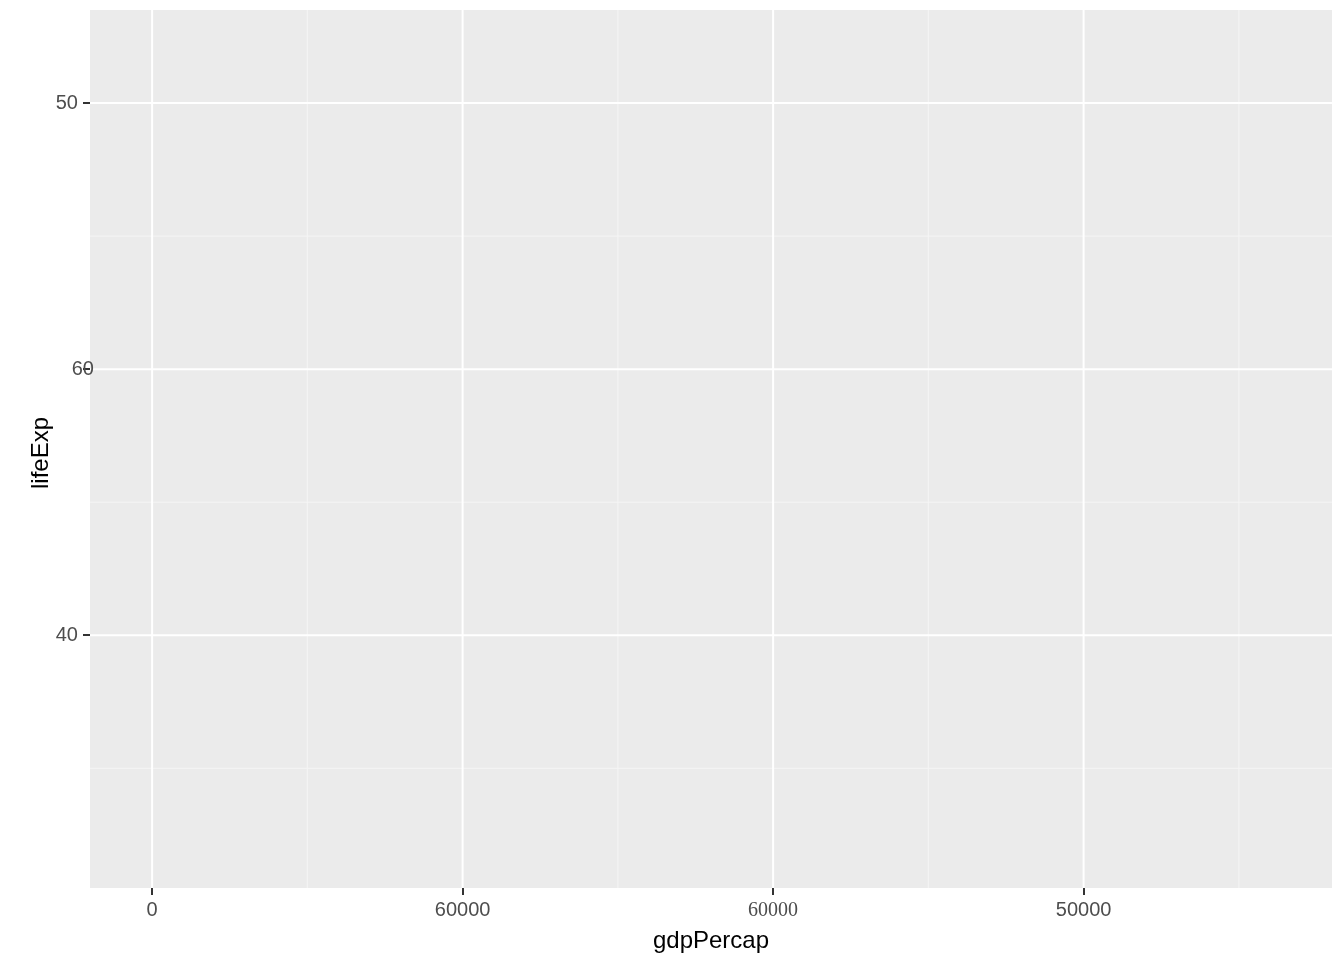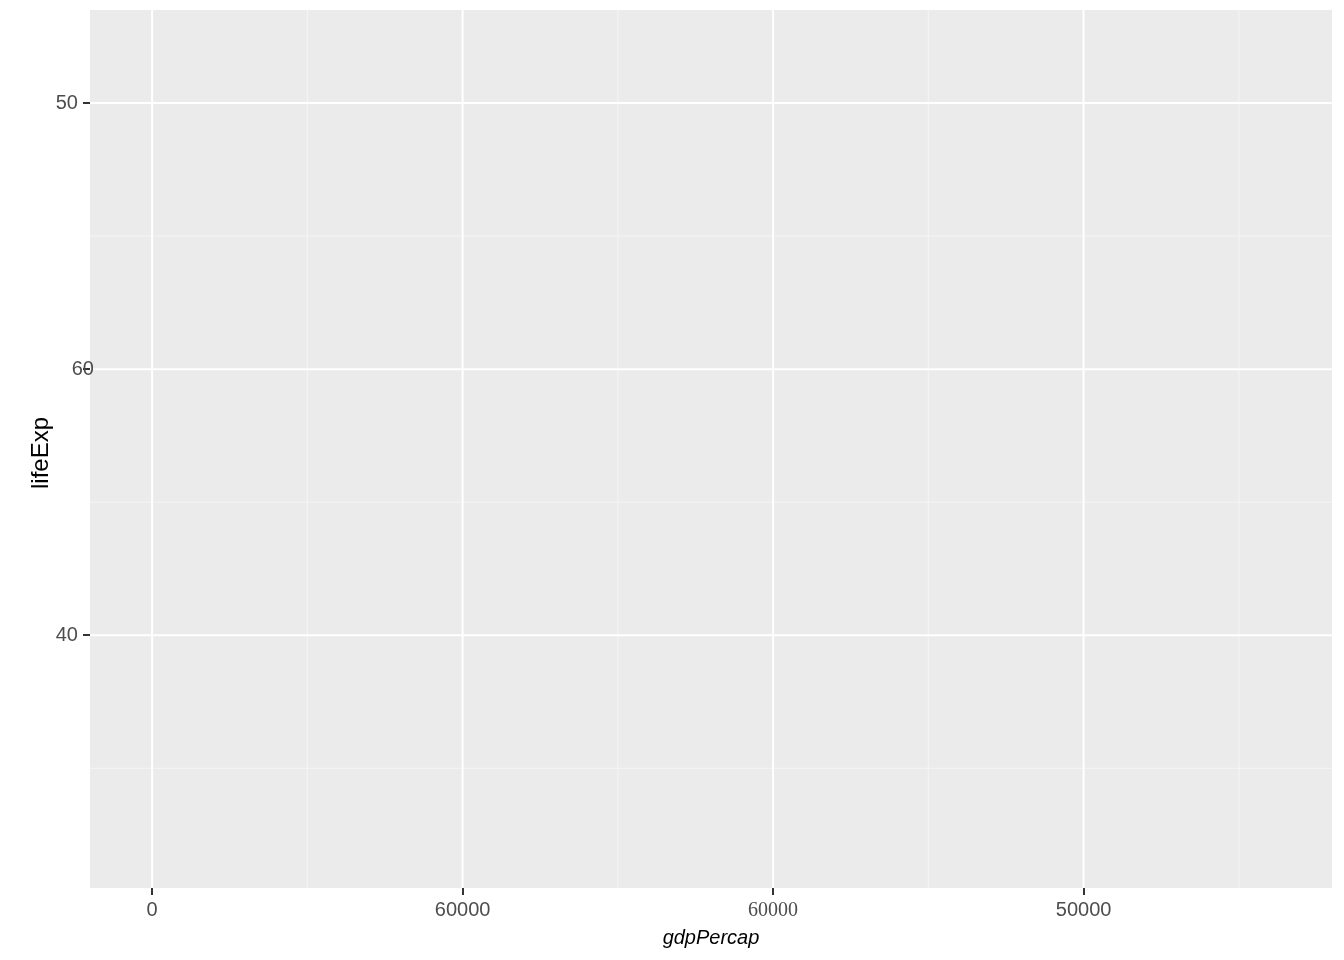--- a/index.html
+++ b/index.html
@@ -22,24 +22,23 @@
   }
   .ylabel {
     position: absolute;
     transform-origin: left top;
     transform: rotate(-90deg);
     font-size: 24px;
     color: #000;
   }
   .xlabel {
     position: absolute;
-    font-size: 20px;
+    font-size: 24px;
     color: #000;
     text-align: center;
-    font-style: italic;
   }
   .tick-label-y {
     position: absolute;
     font-size: 20px;
     color: #4d4d4d;
     text-align: right;
   }
   .tick-label-x {
     position: absolute;
     font-size: 20px;

